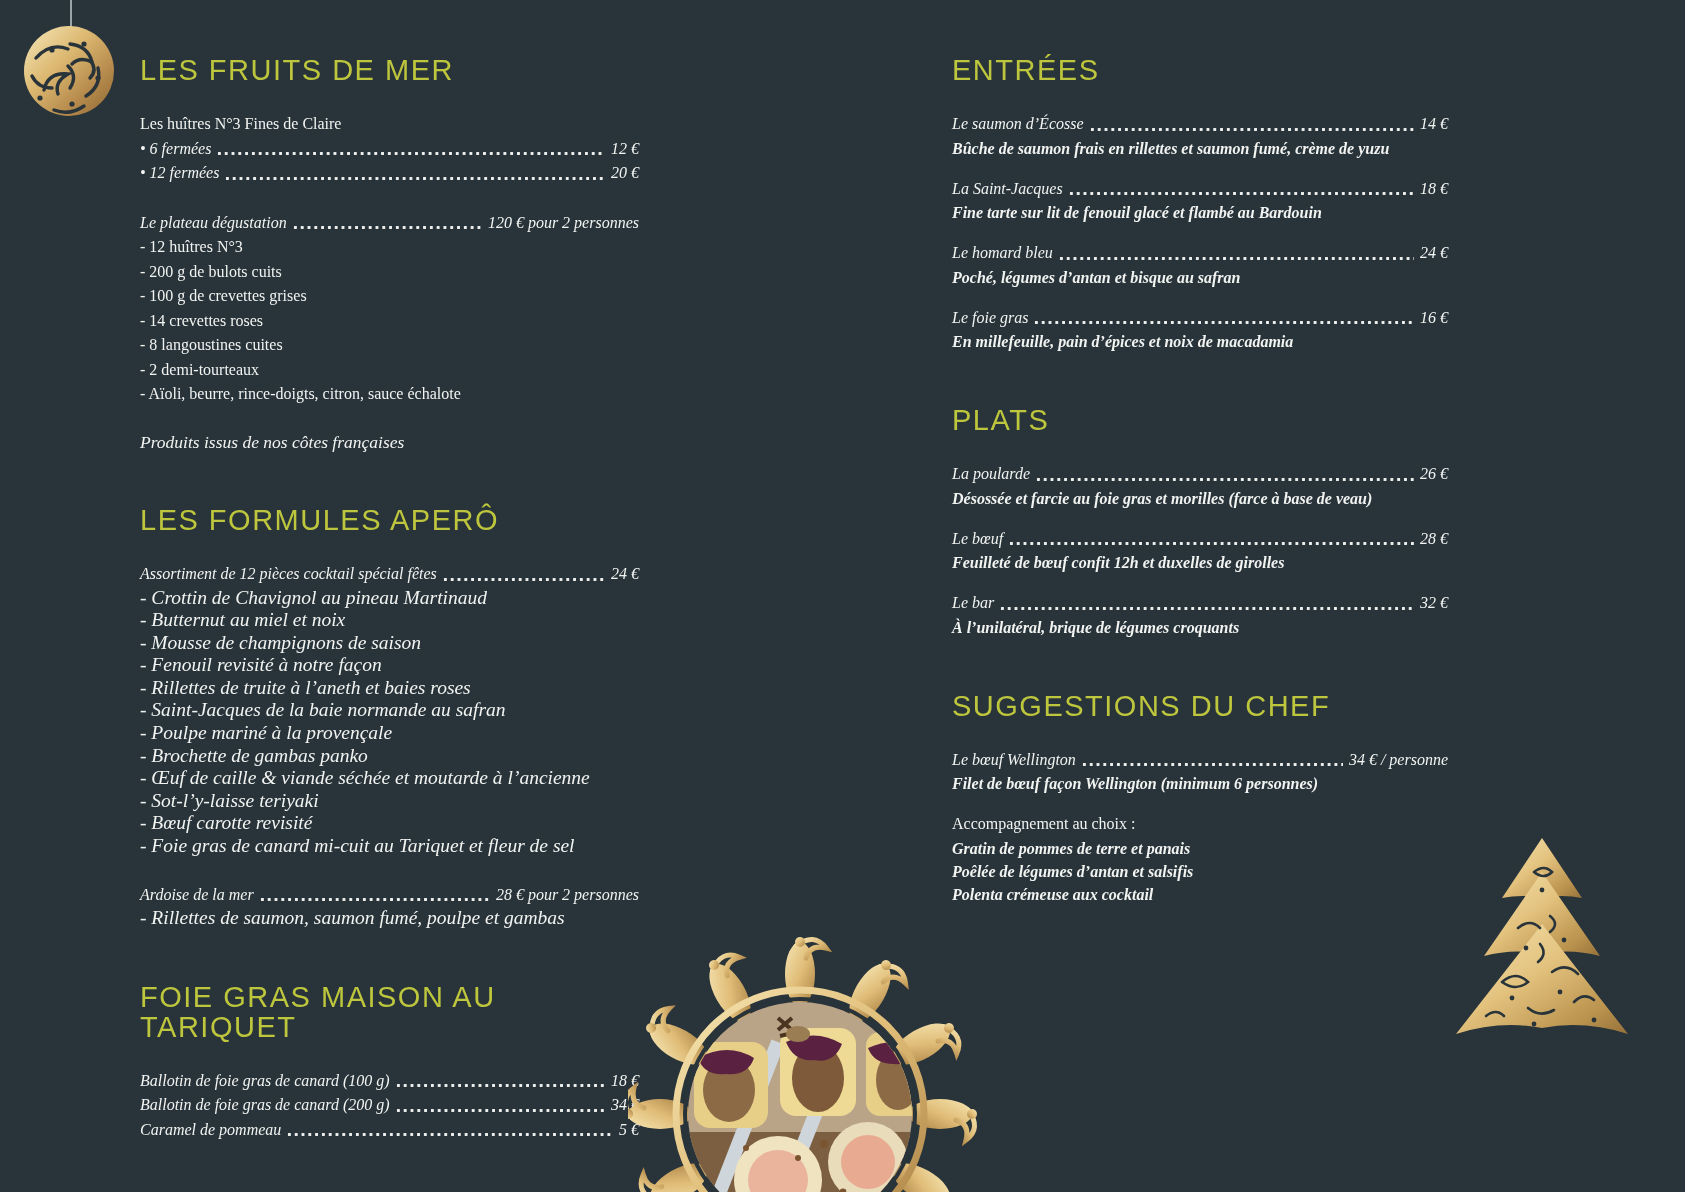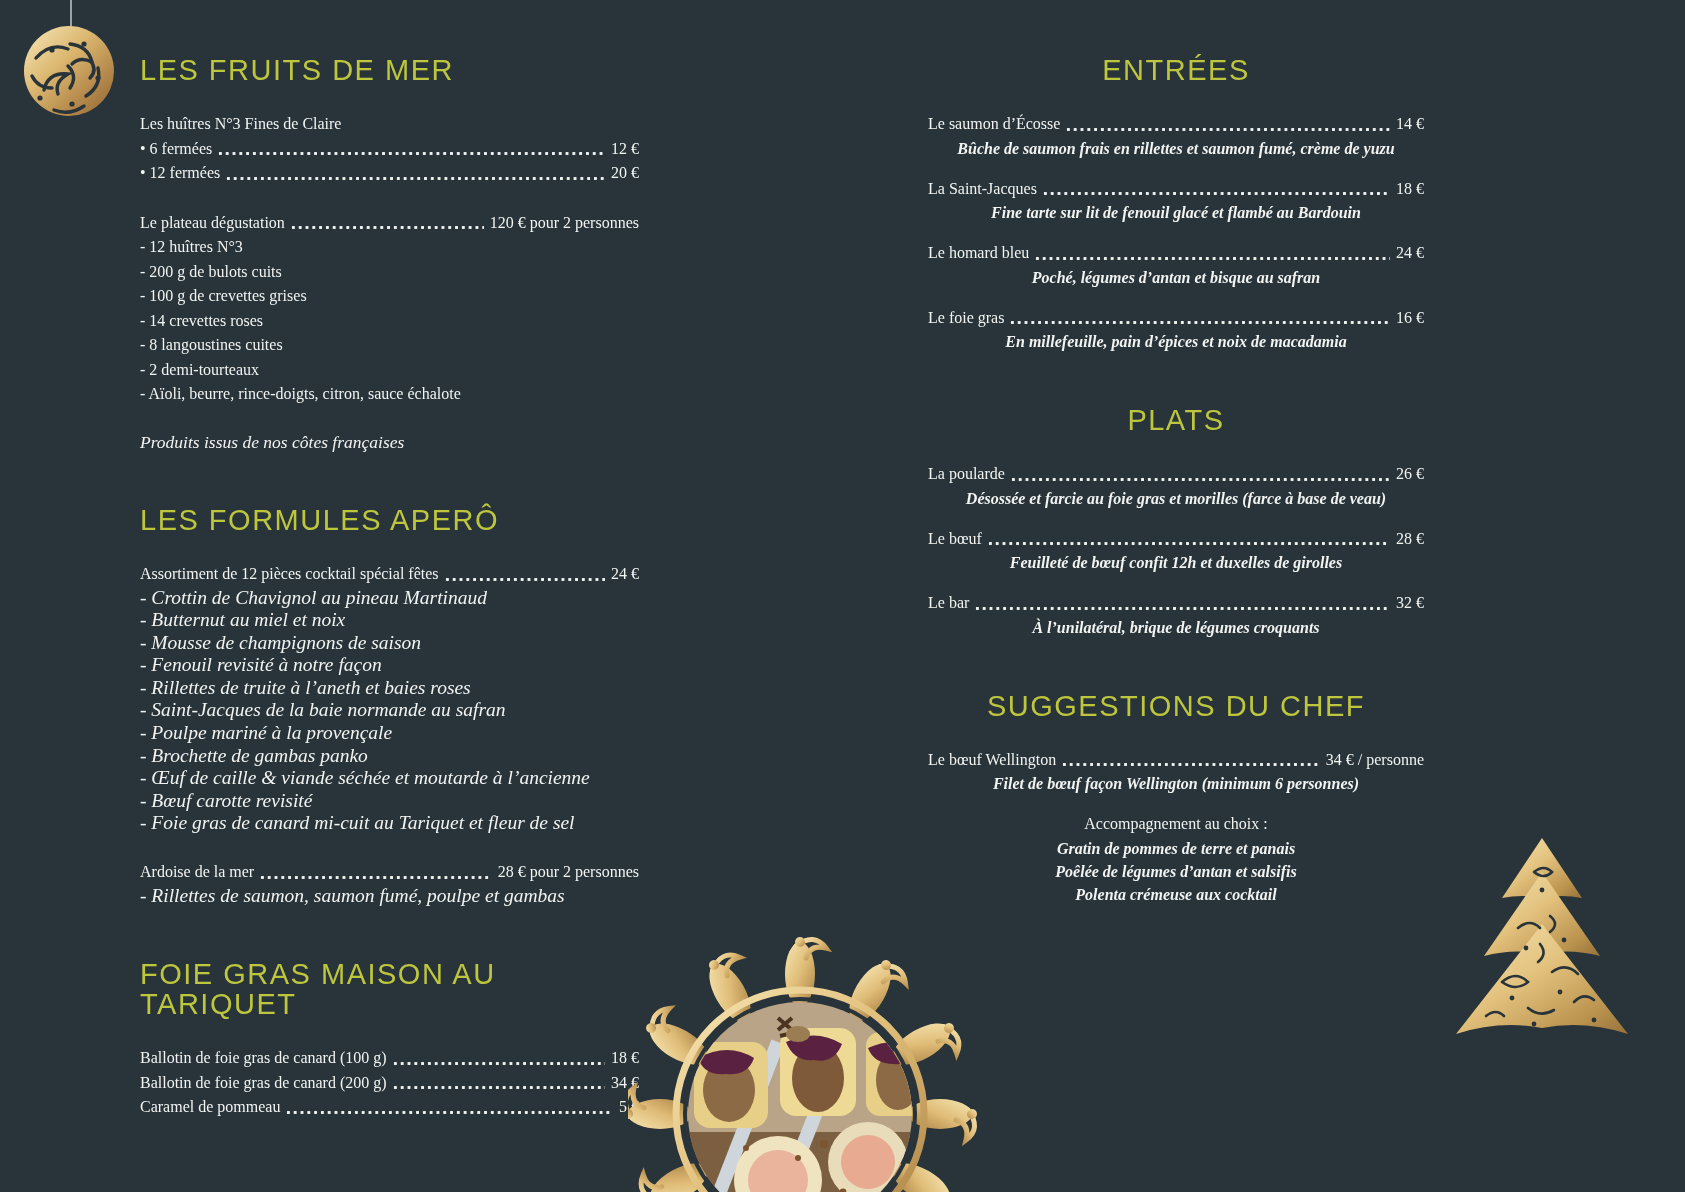--- a/index.html
+++ b/index.html
@@ -6,37 +6,37 @@
   .page{
     position:relative;
     width:1685px;height:1192px;
     background:#28333a;
     overflow:hidden;
     font-family:"Liberation Serif","DejaVu Serif",serif;
     color:#f2f4f1;
   }
   .col{position:absolute;top:55px;}
   .col-left{left:140px;width:499px;}
-  .col-right{left:928px;width:496px;text-align:center;}
+  .col-right{left:952px;width:496px;}
   .menu-section{margin-top:52px;}
   .menu-section:first-child{margin-top:0;}
   .section-title{
     font-family:"Liberation Sans","DejaVu Sans",sans-serif;
     font-weight:300;
     font-size:29px;
     line-height:30px;
     letter-spacing:1.5px;
     color:#bdc63c;
     margin:0 0 27px 0;
   }
   .group{margin-top:25px;}
   .group:first-of-type{margin-top:0;}
   .col-right .group{margin-top:17px;}
   .line{font-size:16px;line-height:24.5px;}
-  .line.priced{display:flex;align-items:baseline;}
+  .line.priced{display:flex;align-items:baseline;font-style:italic;}
   .nm{white-space:nowrap;}
   .pr{white-space:nowrap;}
   .dots{
     flex:1 1 14px;
     height:15px;
     align-self:flex-end;
     margin:0 6px 0 5px;
     background-image:radial-gradient(circle, #eef0ee 1.35px, rgba(0,0,0,0) 1.8px);
     background-size:6.8px 6.8px;
     background-repeat:repeat-x;
@@ -129,20 +129,21 @@
           </div>
           <div class="line dash">- Crottin de Chavignol au pineau Martinaud</div>
           <div class="line dash">- Butternut au miel et noix</div>
           <div class="line dash">- Mousse de champignons de saison</div>
           <div class="line dash">- Fenouil revisité à notre façon</div>
           <div class="line dash">- Rillettes de truite à l’aneth et baies roses</div>
           <div class="line dash">- Saint-Jacques de la baie normande au safran</div>
           <div class="line dash">- Poulpe mariné à la provençale</div>
           <div class="line dash">- Brochette de gambas panko</div>
           <div class="line dash">- Œuf de caille &amp; viande séchée et moutarde à l’ancienne</div>
+          <div class="line dash">- Sot-l’y-laisse teriyaki</div>
           <div class="line dash">- Bœuf carotte revisité</div>
           <div class="line dash">- Foie gras de canard mi-cuit au Tariquet et fleur de sel</div>
         </div>
         <div class="group">
           <div class="line plain priced">
             <span class="nm">Ardoise de la mer</span>
             <span class="dots"></span>
             <span class="pr">28 € pour 2 personnes</span>
           </div>
           <div class="line dash">- Rillettes de saumon, saumon fumé, poulpe et gambas</div>

